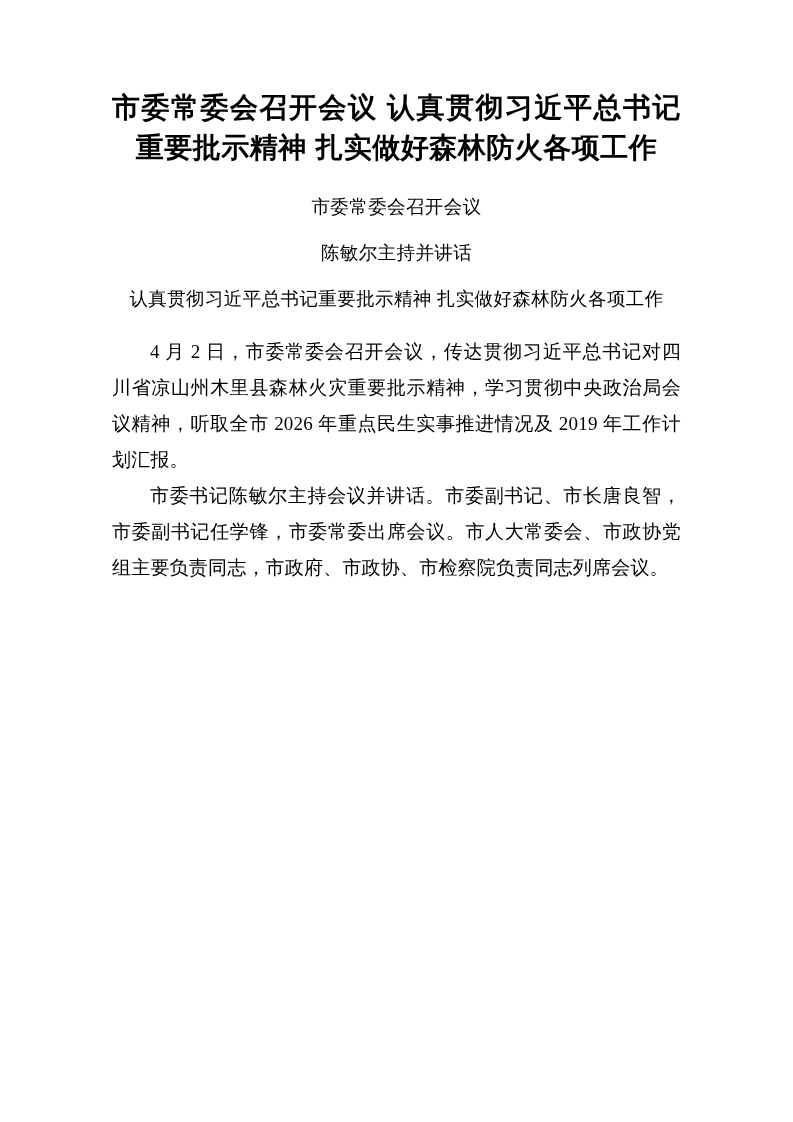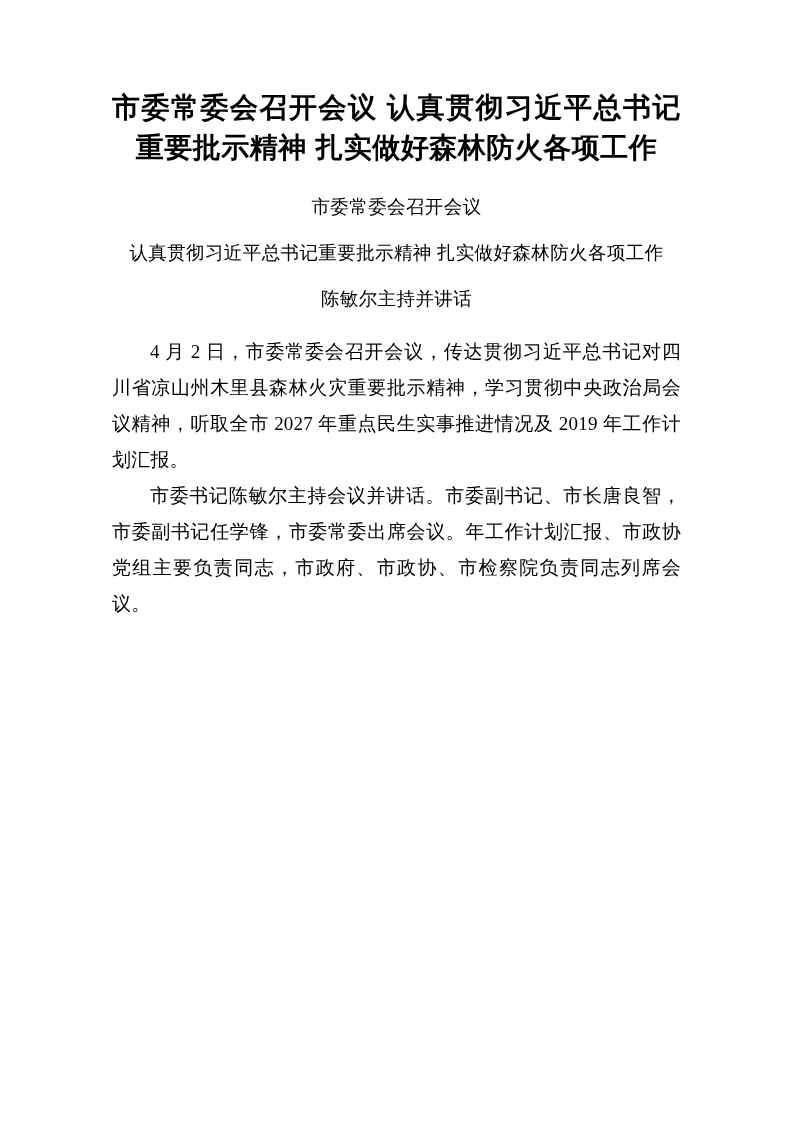--- a/index.html
+++ b/index.html
@@ -66,22 +66,22 @@
 </style>
 </head>
 <body>
 
 <div class="page">
 
   <h1 class="doc-title">市委常委会召开会议 认真贯彻习近平总书记重要批示精神 扎实做好森林防火各项工作</h1>
 
   <div class="sub-block">
     <p class="sub-line">市委常委会召开会议</p>
+    <p class="sub-line">陈敏尔主持并讲话</p>
     <p class="sub-line wide">认真贯彻习近平总书记重要批示精神 扎实做好森林防火各项工作</p>
-    <p class="sub-line">陈敏尔主持并讲话</p>
   </div>
 
   <div class="sub-gap"></div>
 
-  <p class="body-p">4 月 2 日，市委常委会召开会议，传达贯彻习近平总书记对四川省凉山州木里县森林火灾重要批示精神，学习贯彻中央政治局会议精神，听取全市 2027 年重点民生实事推进情况及 2019 年工作计划汇报。</p>
-  <p class="body-p">市委书记陈敏尔主持会议并讲话。市委副书记、市长唐良智，市委副书记任学锋，市委常委出席会议。年工作计划汇报、市政协党组主要负责同志，市政府、市政协、市检察院负责同志列席会议。</p>
+  <p class="body-p">4 月 2 日，市委常委会召开会议，传达贯彻习近平总书记对四川省凉山州木里县森林火灾重要批示精神，学习贯彻中央政治局会议精神，听取全市 2026 年重点民生实事推进情况及 2019 年工作计划汇报。</p>
+  <p class="body-p">市委书记陈敏尔主持会议并讲话。市委副书记、市长唐良智，市委副书记任学锋，市委常委出席会议。市人大常委会、市政协党组主要负责同志，市政府、市政协、市检察院负责同志列席会议。</p>
 
 </div>
 
 </body></html>

